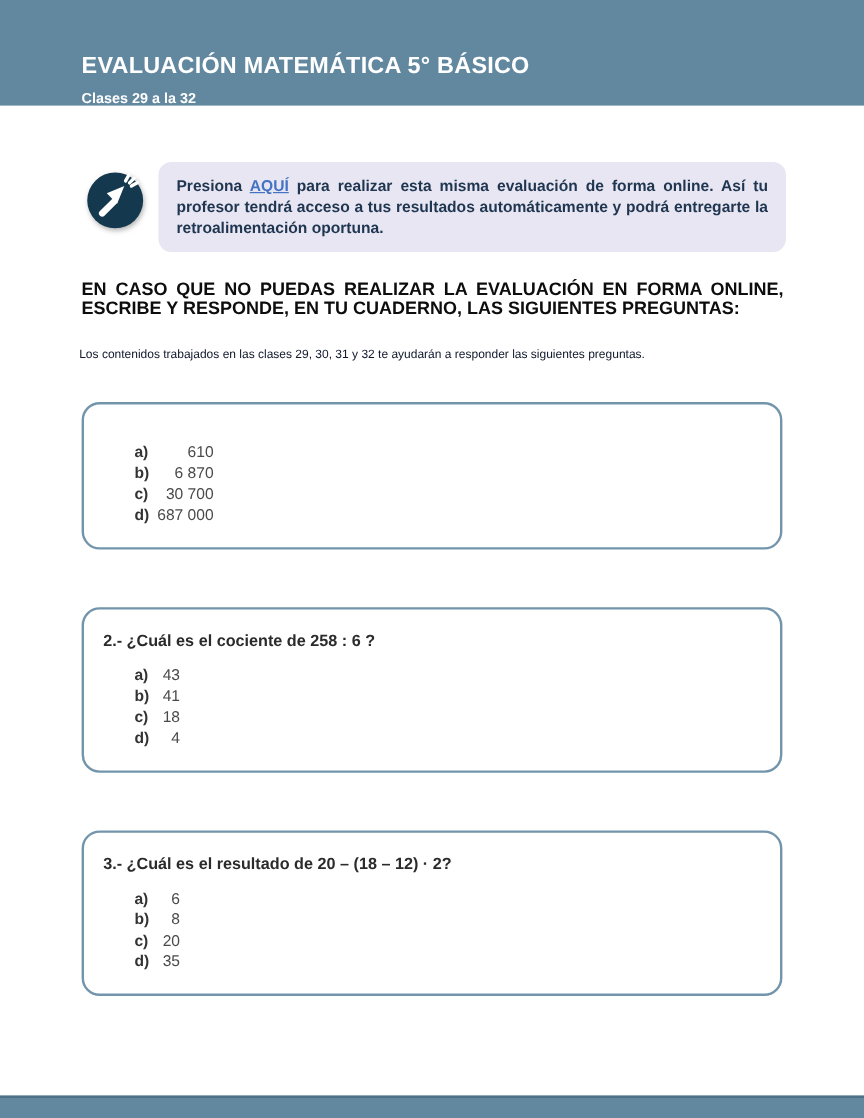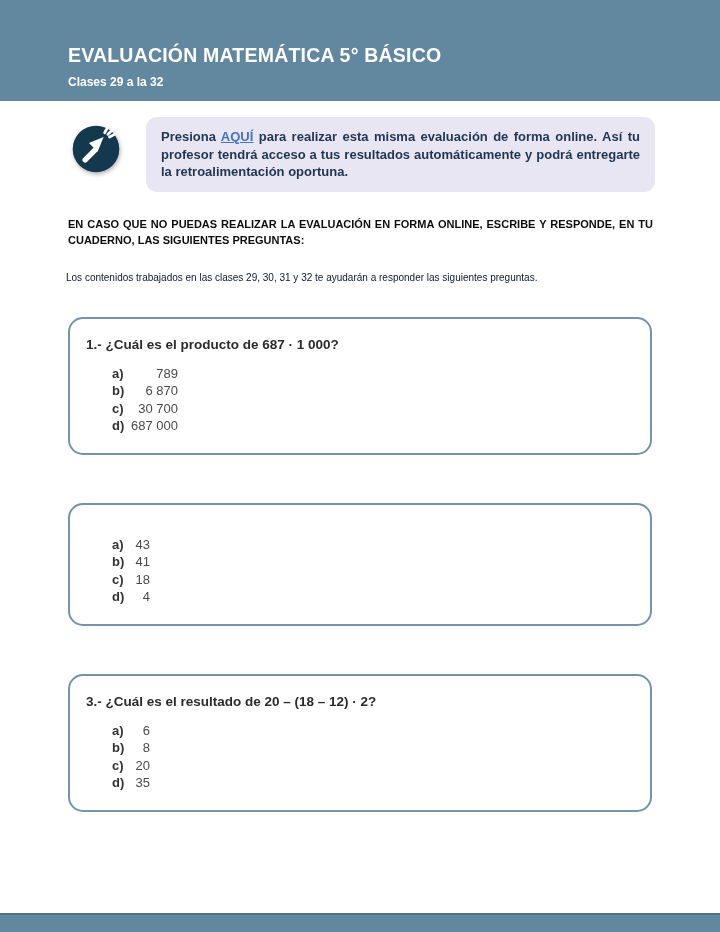--- a/index.html
+++ b/index.html
@@ -6,43 +6,43 @@
   html, body { width: 720px; height: 932px; }
   body {
     font-family: "Liberation Sans", sans-serif;
     background: #ffffff;
     position: relative;
     overflow: hidden;
   }
 
   
   .header {
-    height: 101px;
+    height: 88px;
     background: #6288a0;
     padding: 44px 0 0 68px;
   }
   .header-title {
     color: #ffffff;
     font-weight: bold;
     font-size: 19.5px;
     letter-spacing: 0.2px;
   }
   .header-subtitle {
     color: #ffffff;
     font-weight: bold;
     font-size: 12px;
     margin-top: 8px;
   }
 
   
   .notice-row {
     display: flex;
     align-items: flex-start;
-    margin: 16px 65px 0 70px;
-    gap: 24px;
+    margin: 47px 65px 0 70px;
+    gap: 10px;
   }
   .click-icon {
     width: 52px;
     height: 52px;
     flex: 0 0 auto;
     margin-top: 6px;
     filter: drop-shadow(1.5px 2.5px 2px rgba(0,0,0,0.3));
   }
   .notice-box {
     flex: 1;
@@ -58,21 +58,21 @@
   .notice-box a {
     color: #4472c4;
     text-decoration: underline;
     font-weight: bold;
   }
 
   
   .instructions {
     margin: 24px 67px 0 68px;
     font-weight: bold;
-    font-size: 11px;
+    font-size: 15px;
     line-height: 16.5px;
     color: #0d0d0d;
     text-align: justify;
   }
   .intro {
     margin: 21px 0 0 66px;
     font-size: 10px;
     line-height: 15px;
     color: #0f172a;
     white-space: nowrap;
@@ -145,42 +145,42 @@
   </p>
 </div>
 
 <p class="instructions">EN CASO QUE NO PUEDAS REALIZAR LA EVALUACIÓN EN FORMA ONLINE, ESCRIBE Y RESPONDE, EN TU CUADERNO, LAS SIGUIENTES PREGUNTAS:</p>
 
 <p class="intro">Los contenidos trabajados en las clases 29, 30, 31 y 32 te ayudarán a responder las siguientes preguntas.</p>
 
 <div class="questions">
 
   <div class="question-box q-wide">
-    <div class="question-title">1.- ¿Cuál es el producto de 687 · 1 000?</div>
     <div class="option-list">
       <div class="option-row">
         <span class="opt-letter">a)</span>
-        <span class="opt-value">789</span>
+        <span class="opt-value">610</span>
       </div>
       <div class="option-row">
         <span class="opt-letter">b)</span>
         <span class="opt-value">6 870</span>
       </div>
       <div class="option-row">
         <span class="opt-letter">c)</span>
         <span class="opt-value">30 700</span>
       </div>
       <div class="option-row">
         <span class="opt-letter">d)</span>
         <span class="opt-value">687 000</span>
       </div>
     </div>
   </div>
 
   <div class="question-box q-narrow">
+    <div class="question-title">2.- ¿Cuál es el cociente de 258 : 6 ?</div>
     <div class="option-list">
       <div class="option-row">
         <span class="opt-letter">a)</span>
         <span class="opt-value">43</span>
       </div>
       <div class="option-row">
         <span class="opt-letter">b)</span>
         <span class="opt-value">41</span>
       </div>
       <div class="option-row">

